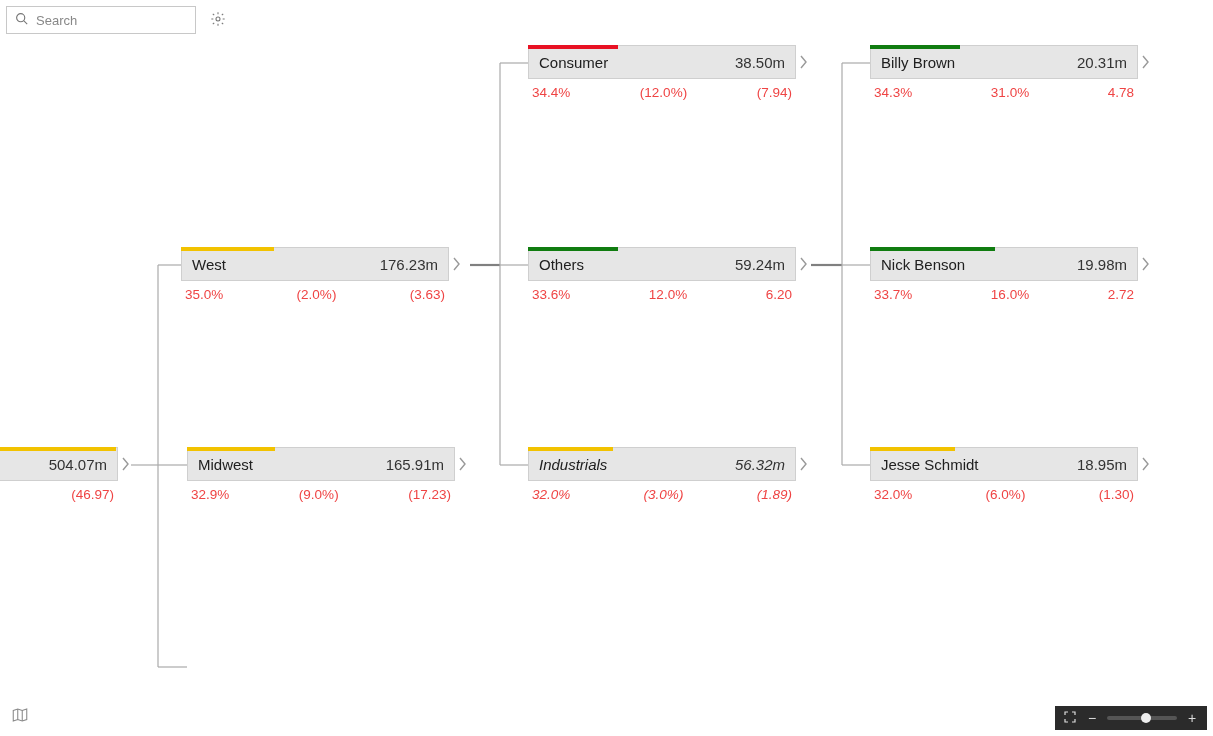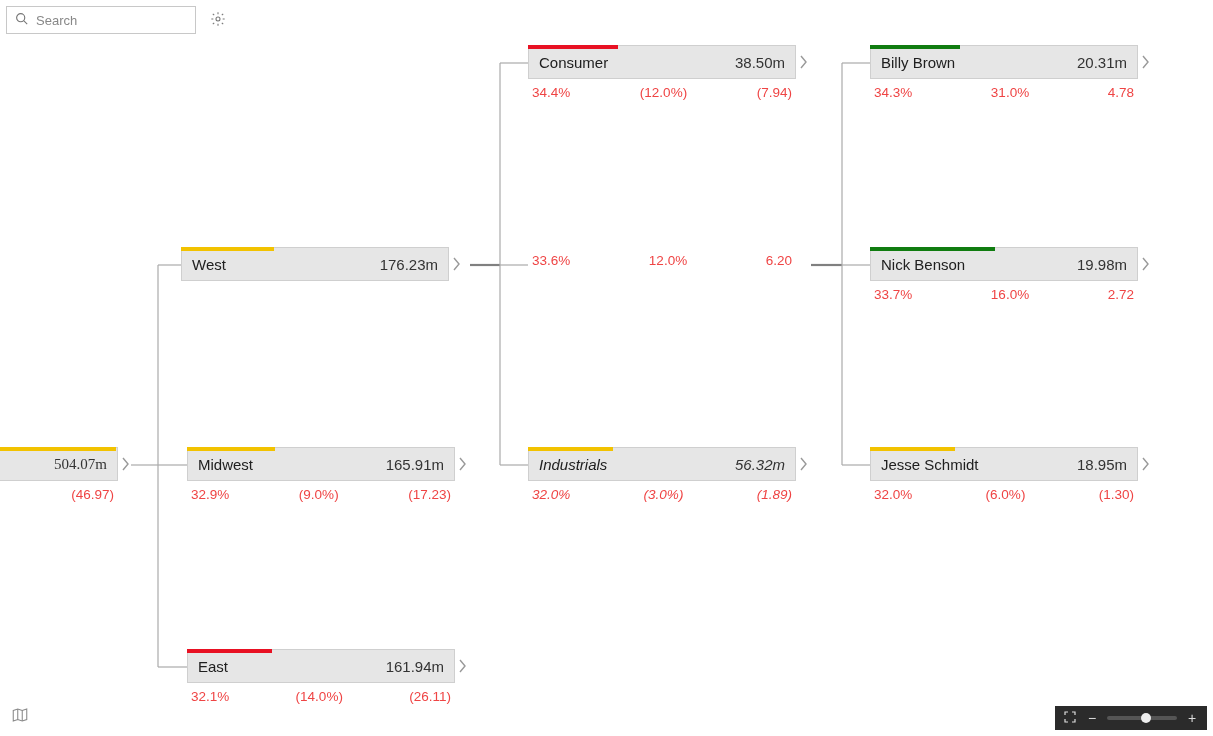--- a/index.html
+++ b/index.html
@@ -95,21 +95,21 @@
   .node-metrics {
     display: flex;
     justify-content: space-between;
     font-size: 13.5px;
     padding: 6px 4px 0 4px;
     color: #ef4444;
   }
   .node-metrics span { white-space: nowrap; }
 
   
-  .node.root .node-box { border-left: none; font-family: Liberation Serif, serif; }
+  .node.root .node-box { border-left: none; }
   .node.root { width: 118px; }
   .node.root .node-metrics { justify-content: flex-end; padding-right: 4px; margin-left: 28px; }
 
   
   svg.connectors {
     position: absolute;
     left: 0; top: 0;
     width: 1213px; height: 736px;
     pointer-events: none;
   }
@@ -230,77 +230,75 @@
     <div class="node-box">
       <div class="node-bar" style="background: rgb(242, 194, 0); width: 35%;"></div>
       <span class="node-title">West</span>
       <span class="node-value">176.23m</span>
       <div class="node-expand">
         <svg width="8" height="14" viewBox="0 0 8 14">
             <path d="M2 1 L7 7 L2 13" stroke="#999" stroke-width="1.4" fill="none"></path>
           </svg>
       </div>
     </div>
+    <div class="node-metrics">
+      <span>35.0%</span>
+      <span>(2.0%)</span>
+      <span>(3.63)</span>
+    </div>
   </div>
 
   <div class="node" style="left:187px; top:447px;">
     <div class="node-box">
       <div class="node-bar" style="background: rgb(242, 194, 0); width: 33%;"></div>
       <span class="node-title">Midwest</span>
       <span class="node-value">165.91m</span>
       <div class="node-expand">
         <svg width="8" height="14" viewBox="0 0 8 14">
             <path d="M2 1 L7 7 L2 13" stroke="#999" stroke-width="1.4" fill="none"></path>
           </svg>
       </div>
     </div>
     <div class="node-metrics">
       <span>32.9%</span>
       <span>(9.0%)</span>
       <span>(17.23)</span>
     </div>
   </div>
 
-  <div class="node" style="left:187px; top:649px;">
-    <div class="node-box">
-      <div class="node-bar" style="background: rgb(232, 17, 35); width: 32%;"></div>
-      <span class="node-title">East</span>
-      <span class="node-value">161.94m</span>
-      <div class="node-expand">
-        <svg width="8" height="14" viewBox="0 0 8 14">
-            <path d="M2 1 L7 7 L2 13" stroke="#999" stroke-width="1.4" fill="none"></path>
-          </svg>
-      </div>
-    </div>
-    <div class="node-metrics">
-      <span>32.1%</span>
-      <span>(14.0%)</span>
-      <span>(26.11)</span>
-    </div>
-  </div>
 
   <div class="node" style="left:528px; top:45px;">
     <div class="node-box">
       <div class="node-bar" style="background: rgb(232, 17, 35); width: 34%;"></div>
       <span class="node-title">Consumer</span>
       <span class="node-value">38.50m</span>
       <div class="node-expand">
         <svg width="8" height="14" viewBox="0 0 8 14">
             <path d="M2 1 L7 7 L2 13" stroke="#999" stroke-width="1.4" fill="none"></path>
           </svg>
       </div>
     </div>
     <div class="node-metrics">
       <span>34.4%</span>
       <span>(12.0%)</span>
       <span>(7.94)</span>
     </div>
   </div>
 
   <div class="node" style="left:528px; top:247px;">
+    <div class="node-box">
+      <div class="node-bar" style="background: rgb(16, 124, 16); width: 34%;"></div>
+      <span class="node-title">Others</span>
+      <span class="node-value">59.24m</span>
+      <div class="node-expand">
+        <svg width="8" height="14" viewBox="0 0 8 14">
+            <path d="M2 1 L7 7 L2 13" stroke="#999" stroke-width="1.4" fill="none"></path>
+          </svg>
+      </div>
+    </div>
     <div class="node-metrics">
       <span>33.6%</span>
       <span>12.0%</span>
       <span>6.20</span>
     </div>
   </div>
 
   <div class="node" style="left:528px; top:447px;font-style:italic;">
     <div class="node-box">
       <div class="node-bar" style="background: rgb(242, 194, 0); width: 32%;"></div>

